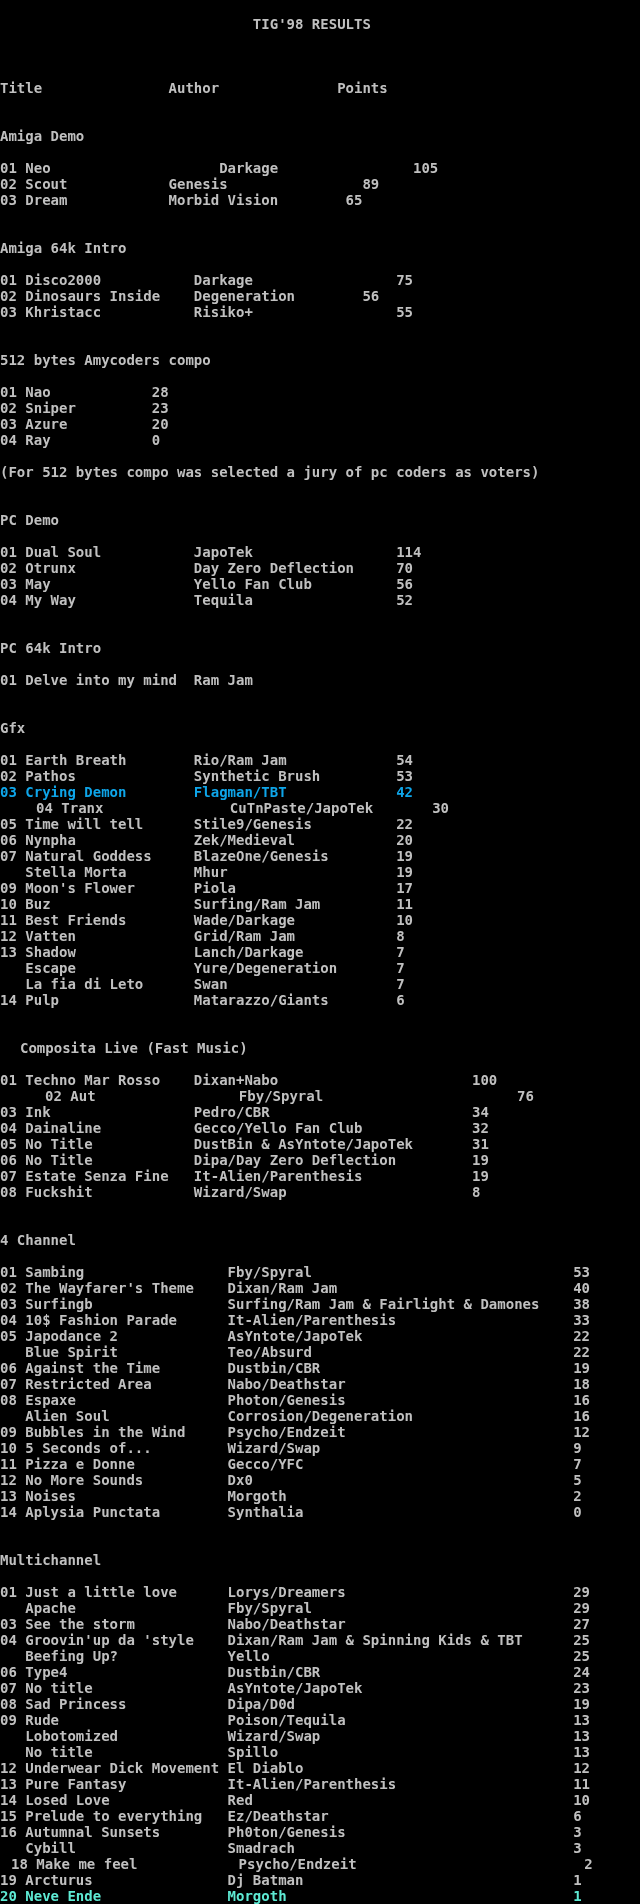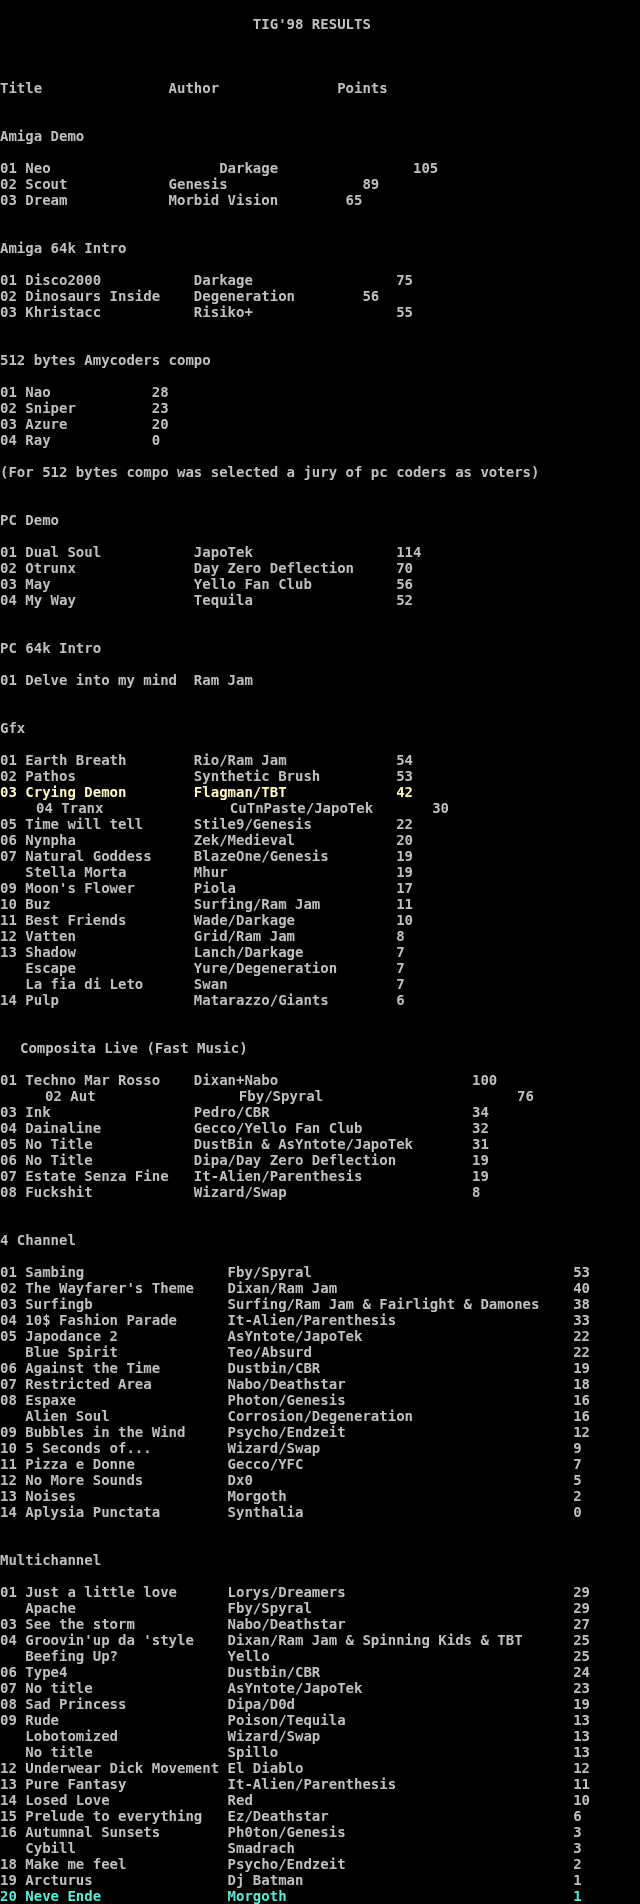--- a/index.html
+++ b/index.html
@@ -64,21 +64,21 @@
     <div class="ln" style="color: rgb(192, 192, 192);"></div>
     <div class="ln" style="color: rgb(192, 192, 192);">PC 64k Intro</div>
     <div class="ln" style="color: rgb(192, 192, 192);"></div>
     <div class="ln" style="color: rgb(192, 192, 192);">01 Delve into my mind  Ram Jam</div>
     <div class="ln" style="color: rgb(192, 192, 192);"></div>
     <div class="ln" style="color: rgb(192, 192, 192);"></div>
     <div class="ln" style="color: rgb(192, 192, 192);">Gfx</div>
     <div class="ln" style="color: rgb(192, 192, 192);"></div>
     <div class="ln" style="color: rgb(192, 192, 192);">01 Earth Breath        Rio/Ram Jam             54</div>
     <div class="ln" style="color: rgb(192, 192, 192);">02 Pathos              Synthetic Brush         53</div>
-    <div class="ln" style="color: #fef9c3;">03 Crying Demon        Flagman/TBT             42</div>
+    <div class="ln" style="color: #0ea5e9;">03 Crying Demon        Flagman/TBT             42</div>
     <div class="ln" style="color: rgb(192, 192, 192); padding-left: 36px;">04 Tranx               CuTnPaste/JapoTek       30</div>
     <div class="ln" style="color: rgb(192, 192, 192);">05 Time will tell      Stile9/Genesis          22</div>
     <div class="ln" style="color: rgb(192, 192, 192);">06 Nynpha              Zek/Medieval            20</div>
     <div class="ln" style="color: rgb(192, 192, 192);">07 Natural Goddess     BlazeOne/Genesis        19</div>
     <div class="ln" style="color: rgb(192, 192, 192);">   Stella Morta        Mhur                    19</div>
     <div class="ln" style="color: rgb(192, 192, 192);">09 Moon's Flower       Piola                   17</div>
     <div class="ln" style="color: rgb(192, 192, 192);">10 Buz                 Surfing/Ram Jam         11</div>
     <div class="ln" style="color: rgb(192, 192, 192);">11 Best Friends        Wade/Darkage            10</div>
     <div class="ln" style="color: rgb(192, 192, 192);">12 Vatten              Grid/Ram Jam            8</div>
     <div class="ln" style="color: rgb(192, 192, 192);">13 Shadow              Lanch/Darkage           7</div>
@@ -131,16 +131,16 @@
     <div class="ln" style="color: rgb(192, 192, 192);">08 Sad Princess            Dipa/D0d                                 19</div>
     <div class="ln" style="color: rgb(192, 192, 192);">09 Rude                    Poison/Tequila                           13</div>
     <div class="ln" style="color: rgb(192, 192, 192);">   Lobotomized             Wizard/Swap                              13</div>
     <div class="ln" style="color: rgb(192, 192, 192);">   No title                Spillo                                   13</div>
     <div class="ln" style="color: rgb(192, 192, 192);">12 Underwear Dick Movement El Diablo                                12</div>
     <div class="ln" style="color: rgb(192, 192, 192);">13 Pure Fantasy            It-Alien/Parenthesis                     11</div>
     <div class="ln" style="color: rgb(192, 192, 192);">14 Losed Love              Red                                      10</div>
     <div class="ln" style="color: rgb(192, 192, 192);">15 Prelude to everything   Ez/Deathstar                             6</div>
     <div class="ln" style="color: rgb(192, 192, 192);">16 Autumnal Sunsets        Ph0ton/Genesis                           3</div>
     <div class="ln" style="color: rgb(192, 192, 192);">   Cybill                  Smadrach                                 3</div>
-    <div class="ln" style="color: rgb(192, 192, 192);">18 Make me feel            Psycho/Endzeit                           2</div>
+    <div class="ln" style="color: rgb(192, 192, 192); padding-left: 11px;">18 Make me feel            Psycho/Endzeit                           2</div>
     <div class="ln" style="color: rgb(192, 192, 192);">19 Arcturus                Dj Batman                                1</div>
     <div class="ln" style="color: #5eead4;">20 Neve Ende               Morgoth                                  1</div>
   </div>
 
 </body></html>

